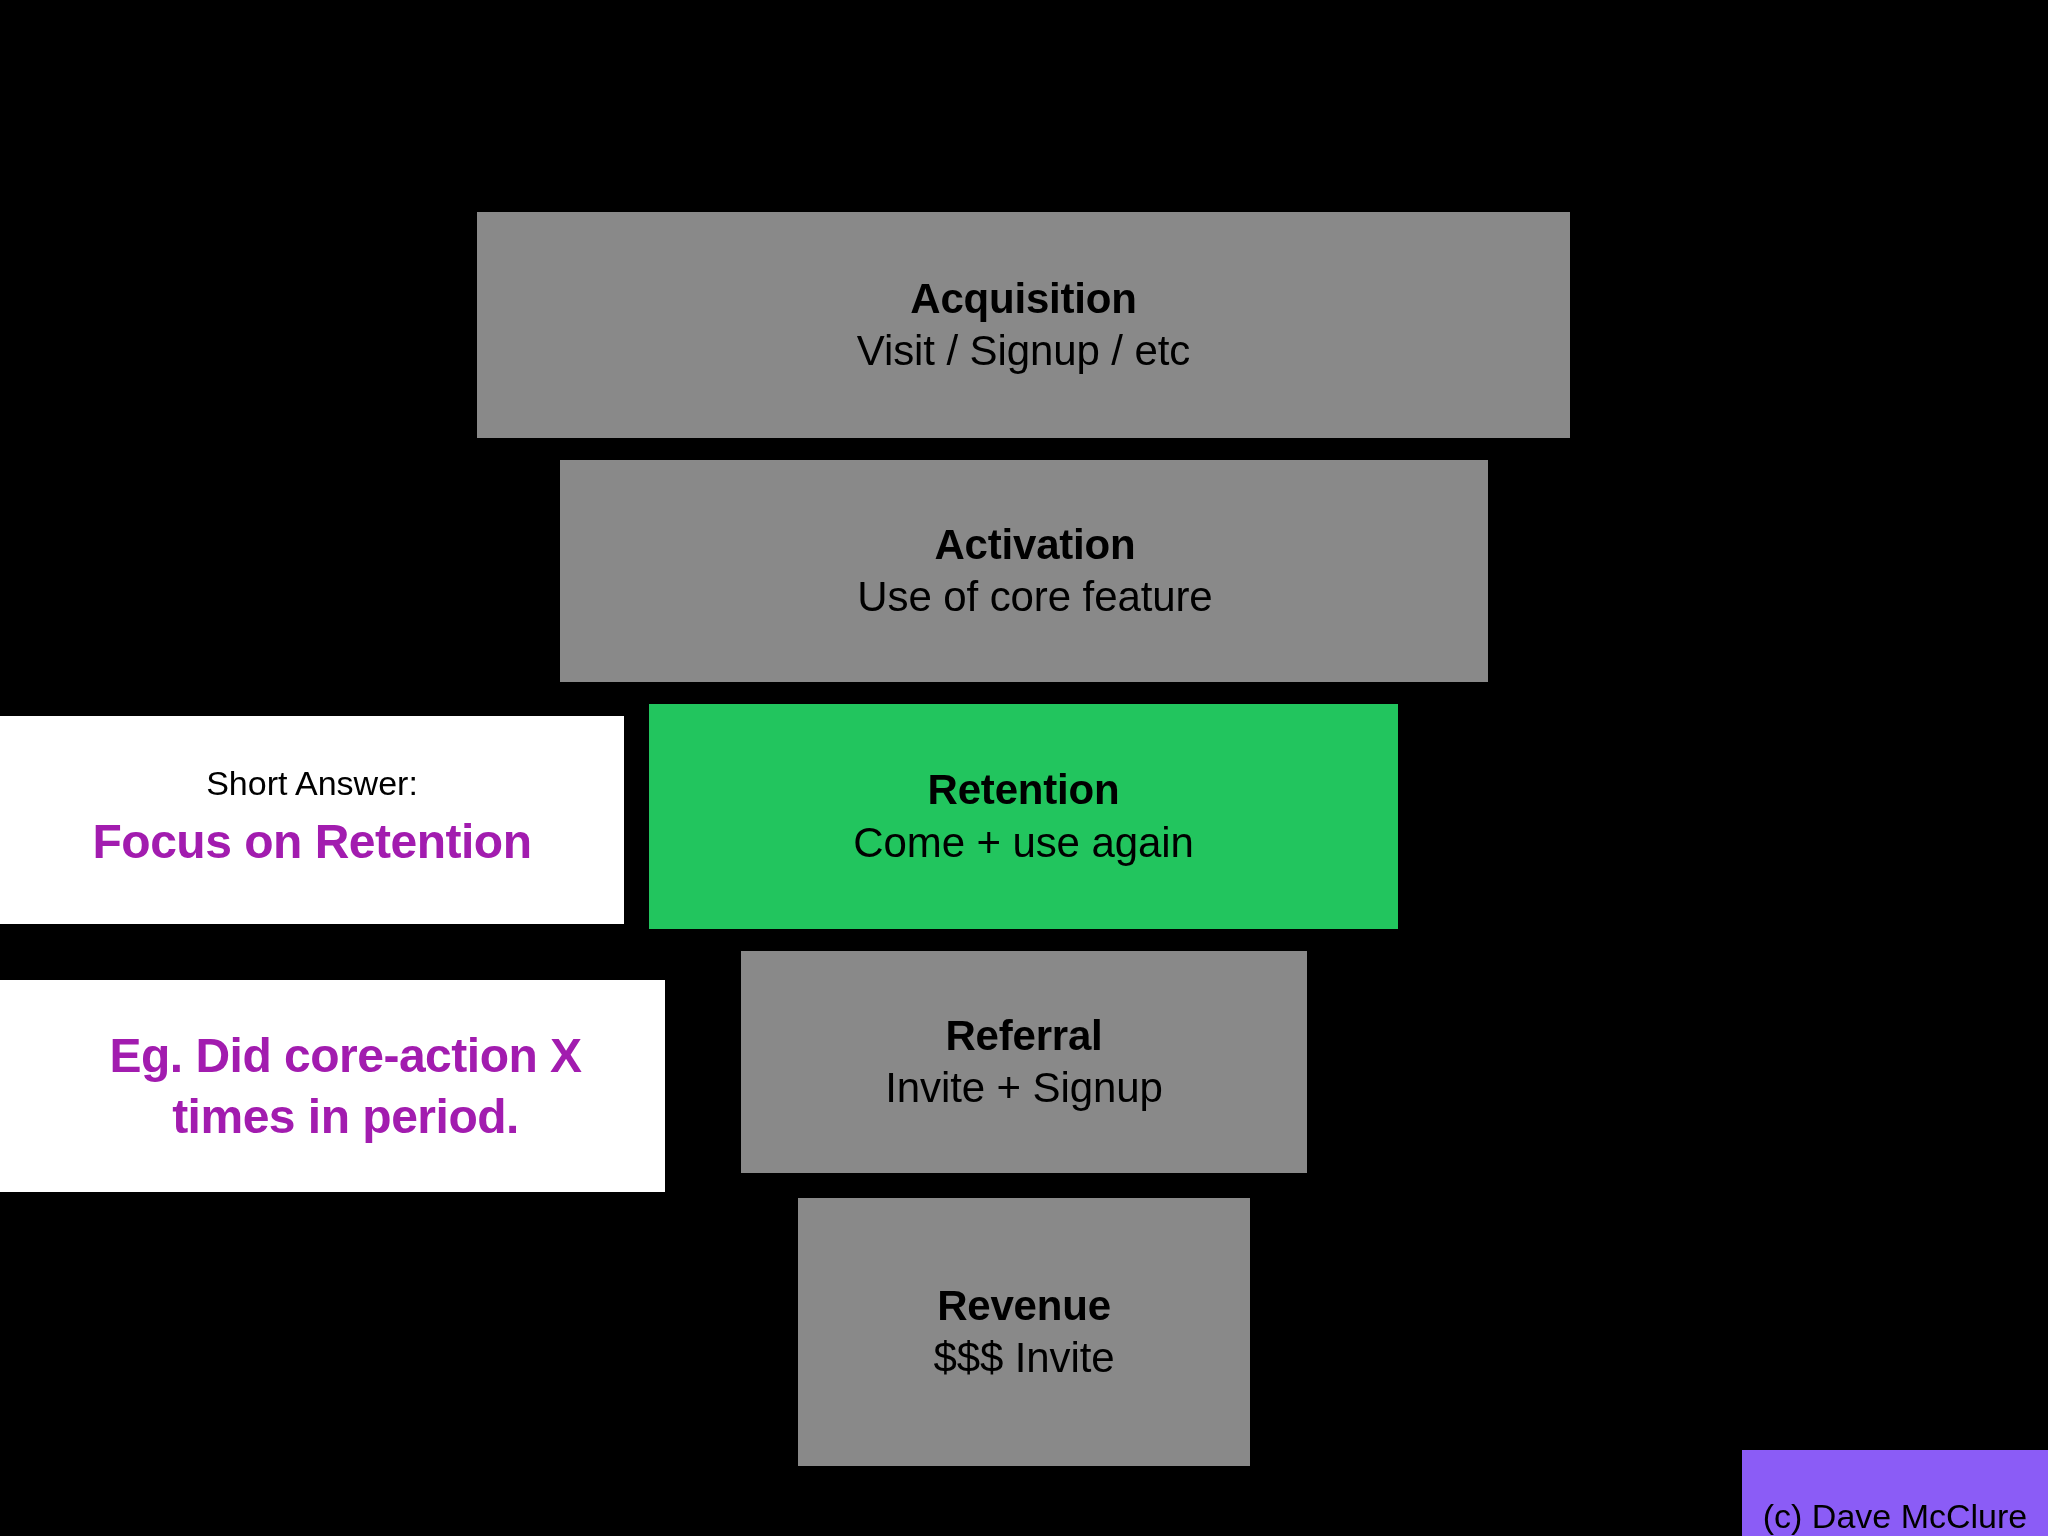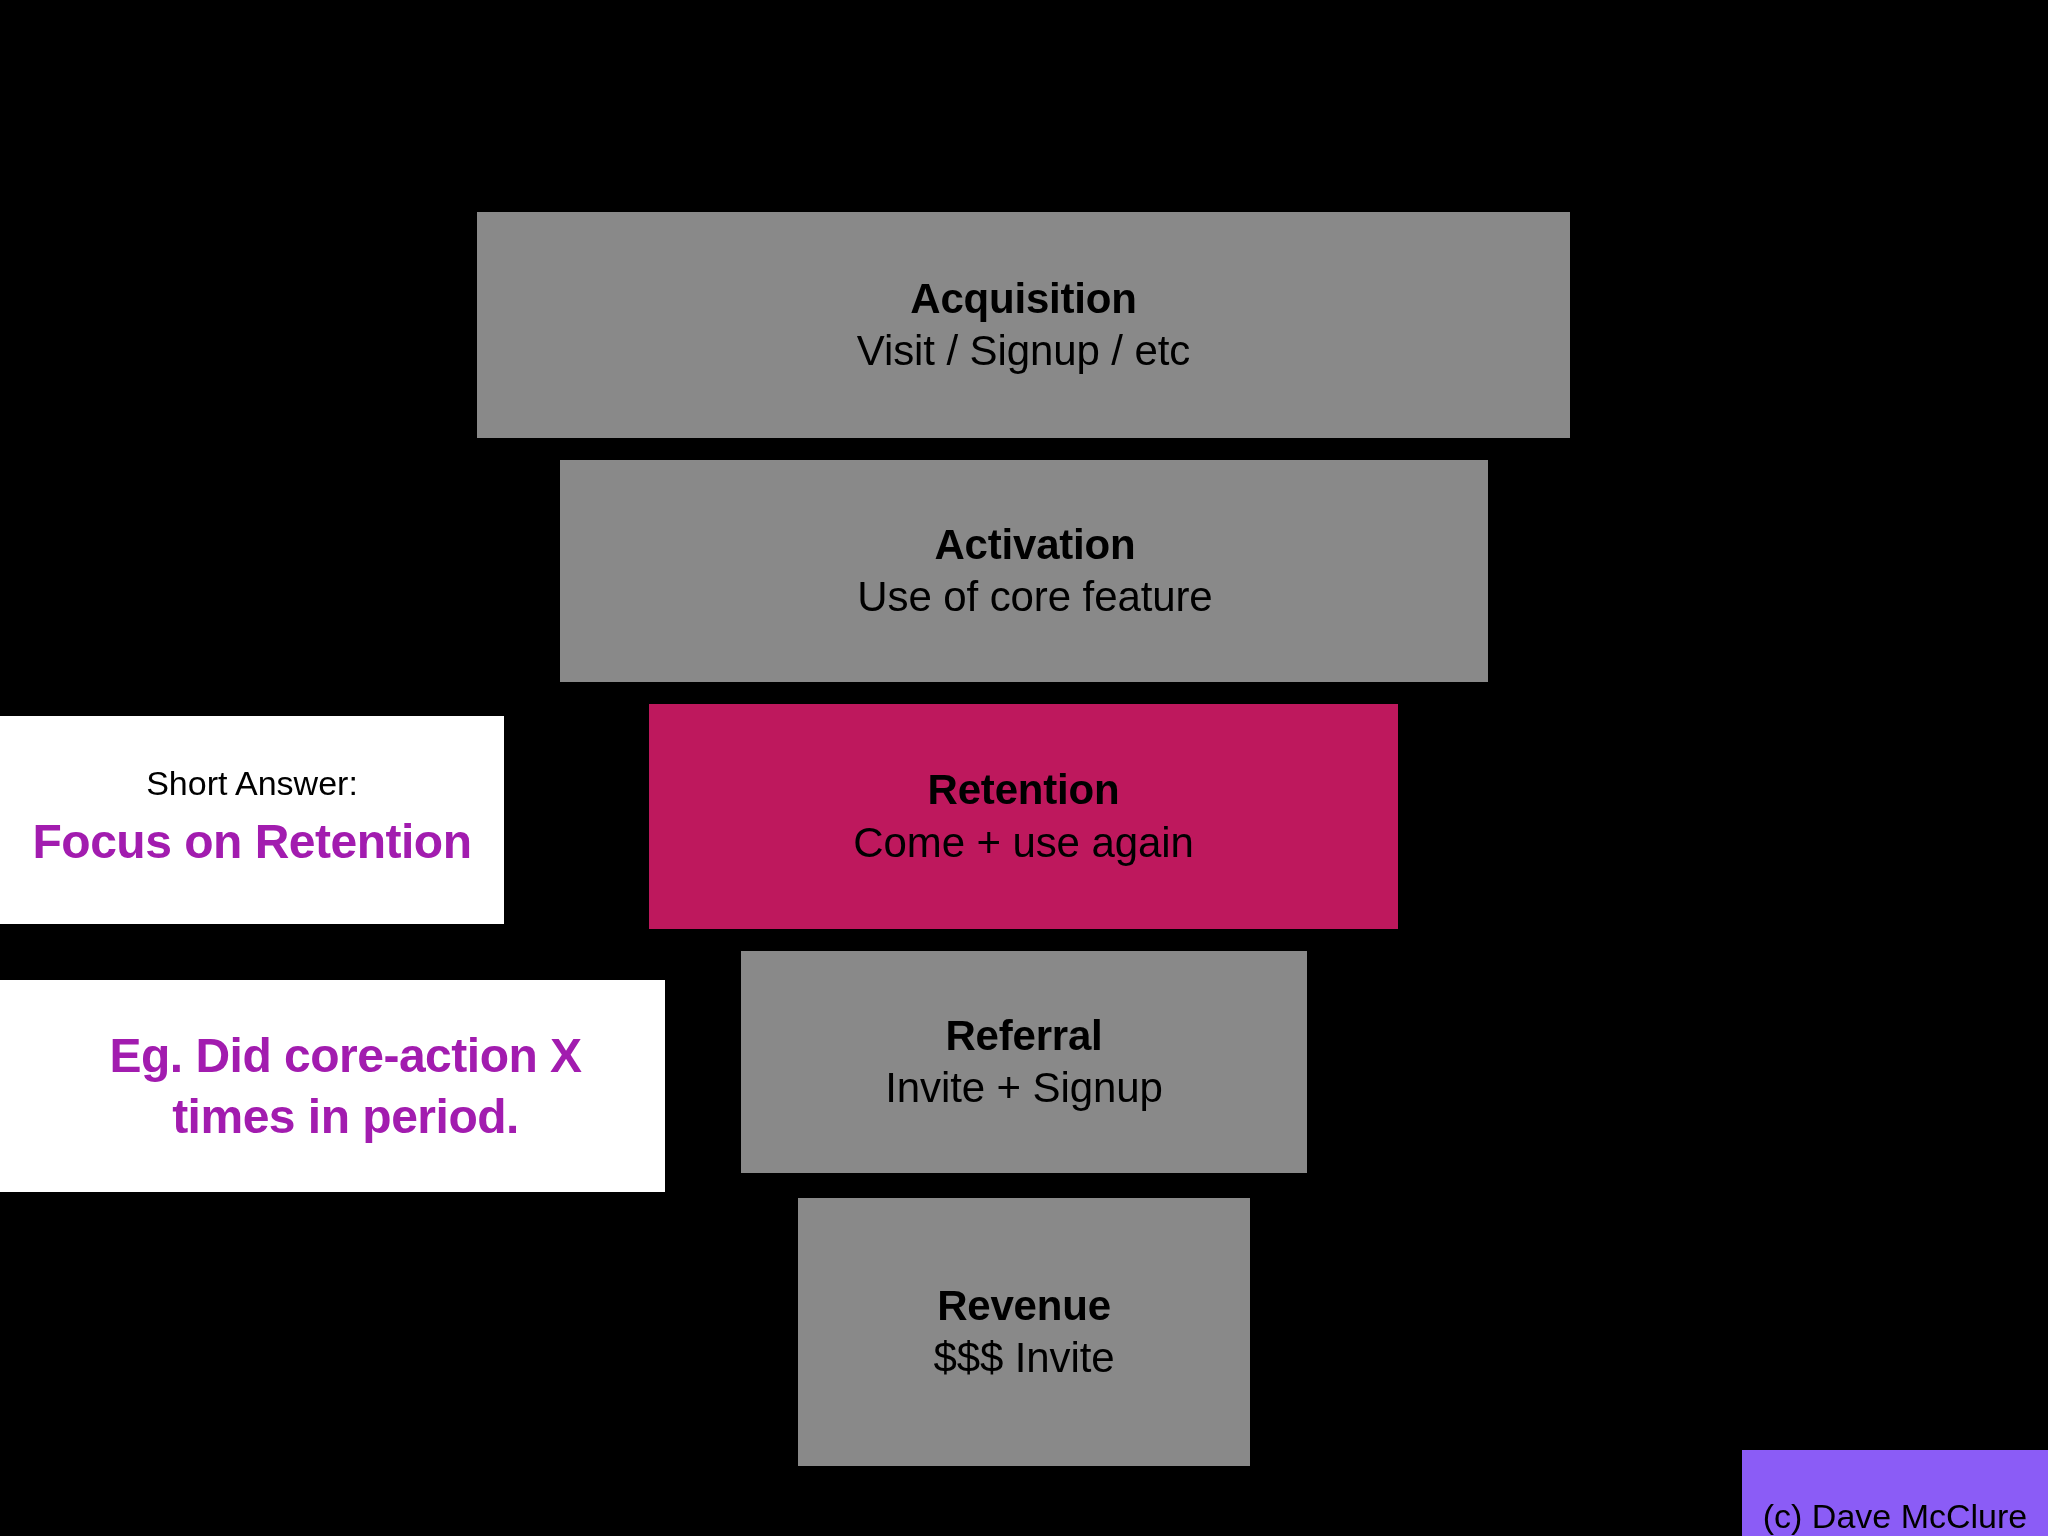--- a/index.html
+++ b/index.html
@@ -24,21 +24,21 @@
     position: absolute;
     display: flex;
     flex-direction: column;
     align-items: center;
     justify-content: center;
     box-sizing: border-box;
     text-align: center;
     line-height: 1.1;
   }
   .funnel-block.gray  { background: #898989; text-align: center; }
-  .funnel-block.white { background: #be185d; text-align: right; }
+  .funnel-block.white { background: #22c55e; text-align: right; }
 
   .block-title {
     font-size: 42px;
     font-weight: bold;
     color: #000000;
     letter-spacing: -0.2px;
     margin: 0 0 6px 0;
     white-space: nowrap;
   }
   .block-sub {
@@ -135,21 +135,21 @@
     </div>
   </div>
 
   <div class="funnel-block gray" style="left:798px; top:1198px; width:452px; height:268px;">
     <div class="stack">
       <div class="block-title">Revenue</div>
       <div class="block-sub">$$$ Invite</div>
     </div>
   </div>
 
-  <div class="callout" style="left:0px; top:716px; width:504px; height:208px;">
+  <div class="callout" style="left:0px; top:716px; width:624px; height:208px;">
     <div class="callout-lead">Short Answer:</div>
     <div class="callout-main">Focus on Retention</div>
   </div>
 
   <div class="callout" style="left:0px; top:980px; width:665px; height:212px;padding-left:44px;">
     <div class="callout-main" style="max-width:600px;">Eg. Did core-action X times in period.</div>
   </div>
 
   <div class="credit" style="left:1742px; top:1450px; width:306px; height:86px;">
     <span class="credit-text">(c) Dave McClure</span>

